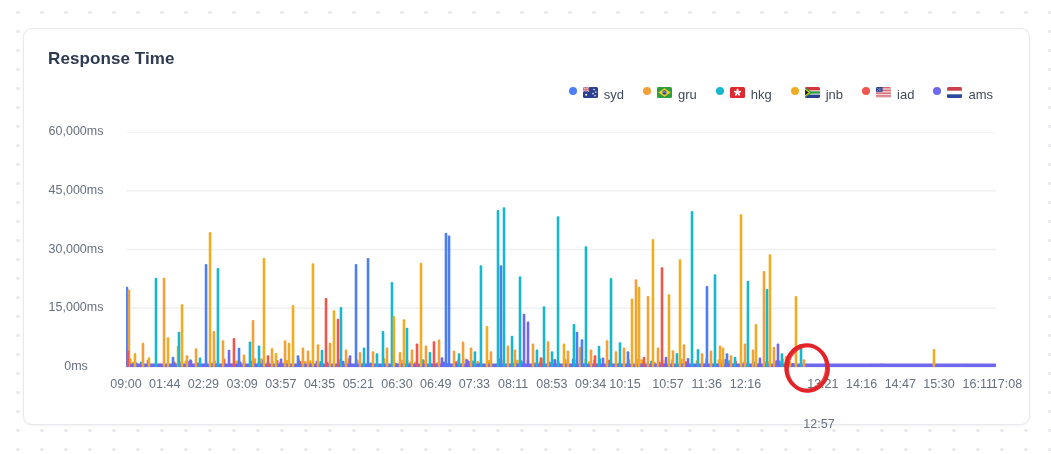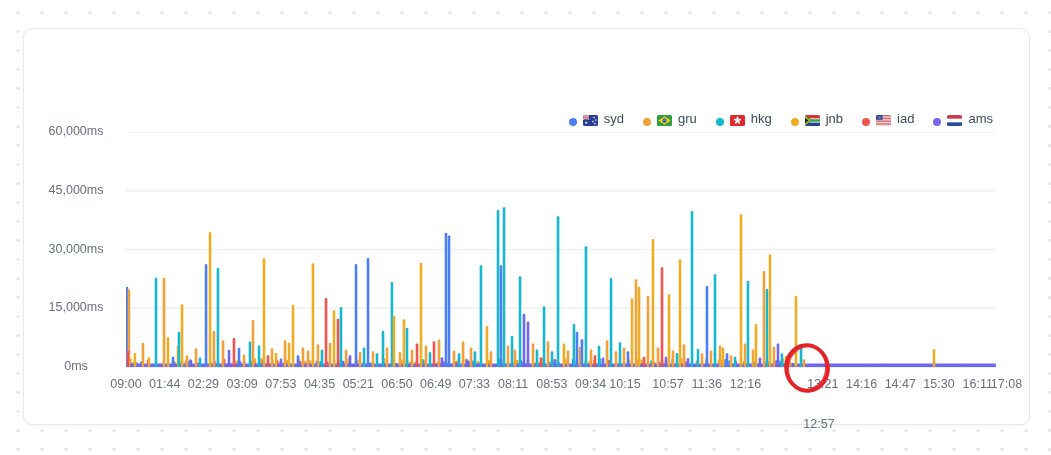--- a/index.html
+++ b/index.html
@@ -16,39 +16,40 @@
     background:#ffffff;border:1px solid #e7e9ee;border-radius:9px;
     box-shadow:0 1px 3px rgba(20,30,60,0.05);
   }
   .card-title{
     position:absolute;left:24px;top:20px;margin:0;
     font-size:17px;font-weight:700;color:#2d3950;letter-spacing:.1px;
   }
   .legend{
     position:absolute;top:58px;right:36px;display:flex;align-items:center;gap:19px;
   }
-  .legend-item{display:flex;align-items:flex-end;gap:6px;cursor:pointer;margin-top:24px;}
+  .legend-item{display:flex;align-items:flex-start;gap:6px;cursor:pointer;}
   .legend-dot{width:8px;height:8px;border-radius:50%;display:inline-block;}
   .legend-flag{display:inline-flex;align-items:center;}
   .legend-flag svg{display:block;border-radius:1.5px;}
   .legend-label{font-size:13px;color:#3f4a5c;}
   .yaxis-label{
     position:absolute;width:84px;text-align:center;
     font-size:12.5px;color:#66707f;
   }
   .xaxis-label{
     position:absolute;width:52px;text-align:center;
     font-size:12.5px;color:#66707f;top:348px;
   }
   .plot{position:absolute;left:102px;top:103px;}
 </style>
 </head>
 <body>
 
 <div class="card">
+  <h2 class="card-title">Response Time</h2>
 
   <div class="legend" id="legend">
       <div class="legend-item">
         <span class="legend-dot" style="background:#4d7ef2"></span>
         <span class="legend-flag">
           <svg width="15" height="11" viewBox="0 0 15 11">
             <rect width="15" height="11" fill="#2b3f92"></rect>
             <path d="M0 0L6 4.5M6 0L0 4.5" stroke="#fff" stroke-width="1.1"></path>
             <path d="M0 0L6 4.5M6 0L0 4.5" stroke="#d8343c" stroke-width="0.45"></path>
             <rect x="2.5" y="0" width="1.1" height="4.5" fill="#fff"></rect>
@@ -154,24 +155,24 @@
       <div class="yaxis-label" style="left: 10px; top: 153.75px;">45,000ms</div>
       <div class="yaxis-label" style="left: 10px; top: 212.5px;">30,000ms</div>
       <div class="yaxis-label" style="left: 10px; top: 271.25px;">15,000ms</div>
       <div class="yaxis-label" style="left: 10px; top: 330px;">0ms</div>
     </div>
   <div id="xaxis">
       <div class="xaxis-label" style="left: 76px;">09:00</div>
       <div class="xaxis-label" style="left: 114.715px;">01:44</div>
       <div class="xaxis-label" style="left: 153.43px;">02:29</div>
       <div class="xaxis-label" style="left: 192.145px;">03:09</div>
-      <div class="xaxis-label" style="left: 230.86px;">07:53</div>
+      <div class="xaxis-label" style="left: 230.86px;">03:57</div>
       <div class="xaxis-label" style="left: 269.575px;">04:35</div>
       <div class="xaxis-label" style="left: 308.29px;">05:21</div>
-      <div class="xaxis-label" style="left: 347.005px;">06:50</div>
+      <div class="xaxis-label" style="left: 347.005px;">06:30</div>
       <div class="xaxis-label" style="left: 385.72px;">06:49</div>
       <div class="xaxis-label" style="left: 424.435px;">07:33</div>
       <div class="xaxis-label" style="left: 463.15px;">08:11</div>
       <div class="xaxis-label" style="left: 501.865px;">08:53</div>
       <div class="xaxis-label" style="left: 540.58px;">09:34</div>
       <div class="xaxis-label" style="left: 575px;">10:15</div>
       <div class="xaxis-label" style="left: 618.01px;">10:57</div>
       <div class="xaxis-label" style="left: 656.725px;">11:36</div>
       <div class="xaxis-label" style="left: 695.44px;">12:16</div>
       <div class="xaxis-label" style="left: 769px; margin-top: 40px;">12:57</div>

